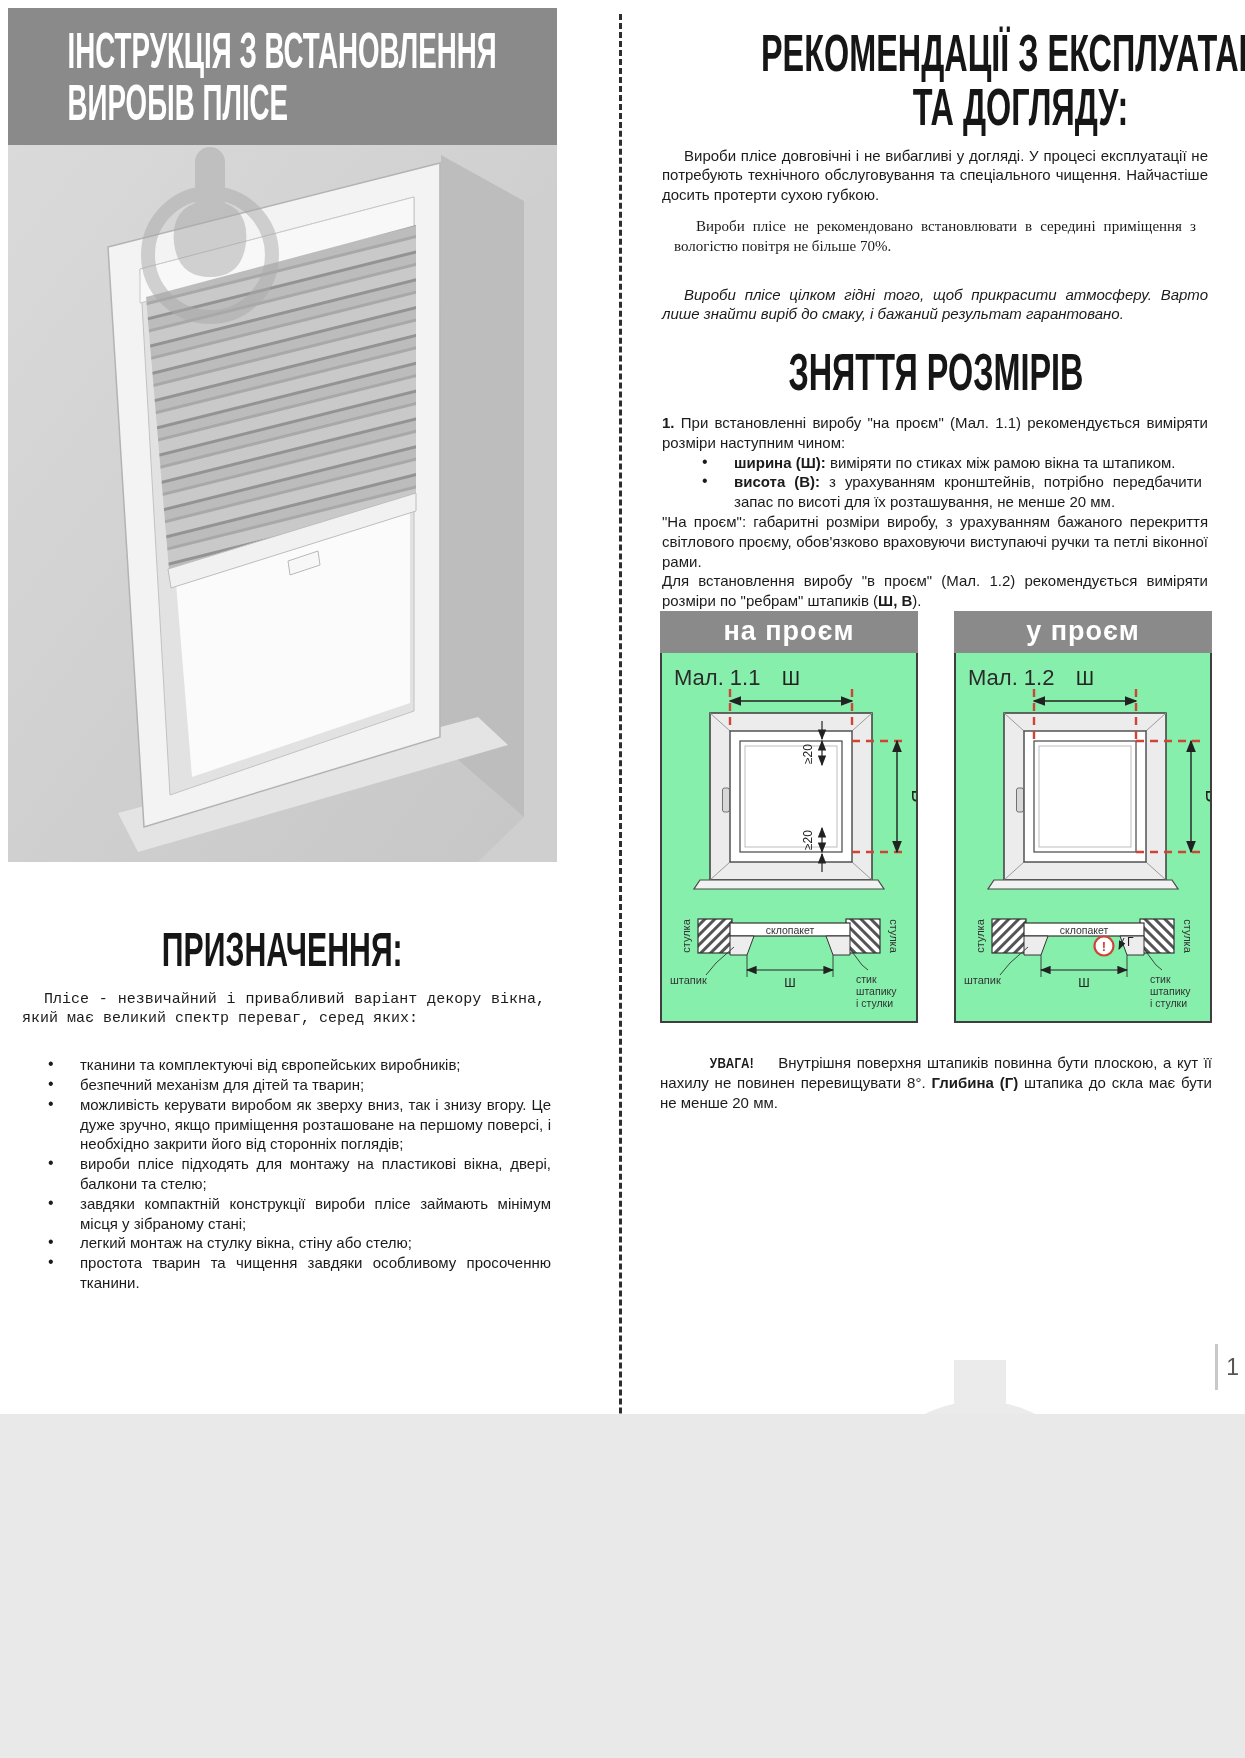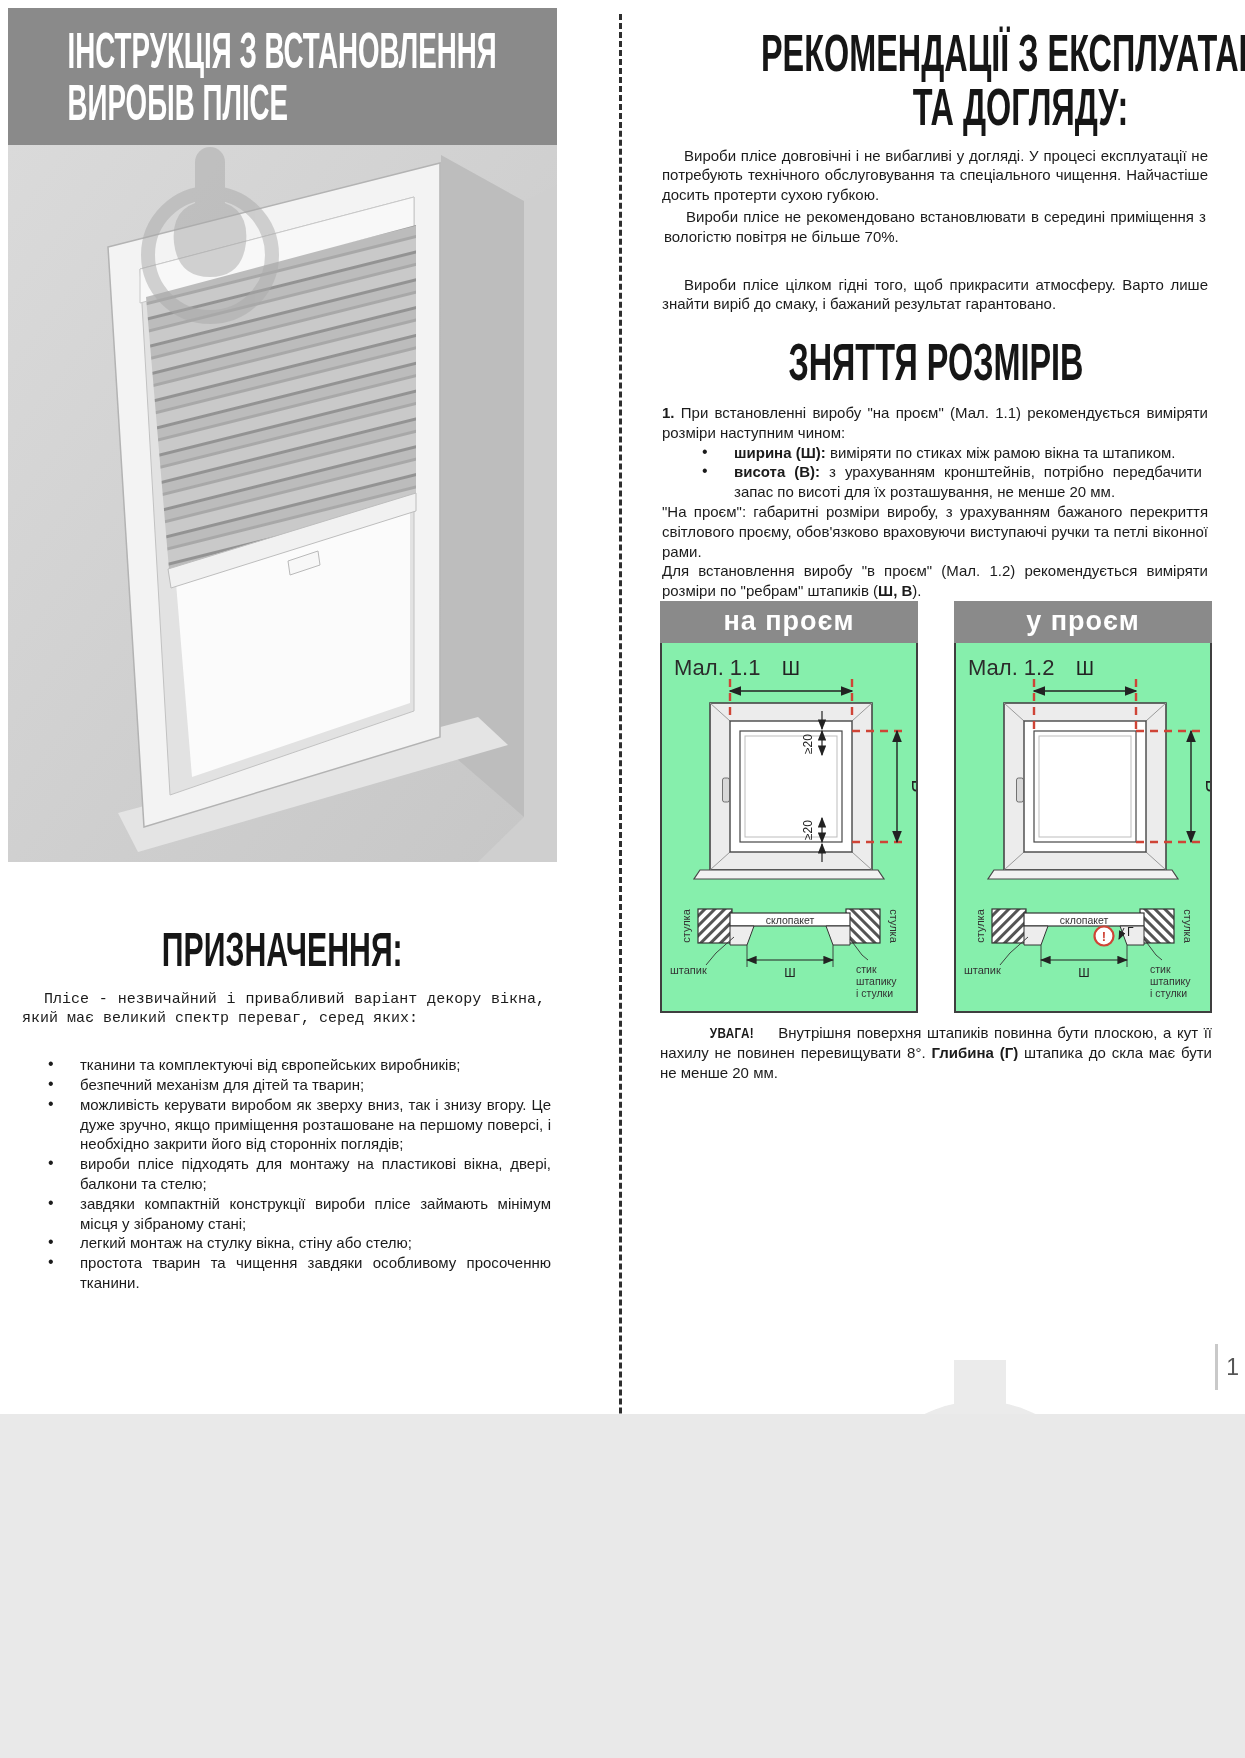--- a/index.html
+++ b/index.html
@@ -20,21 +20,21 @@
 
   
   .photo{position:relative;height:717px;background:linear-gradient(115deg,#d9d9d9 0%,#d1d1d1 55%,#c7c7c7 100%);}
   .photo svg{display:block;}
 
   
   .body{font-size:15px;line-height:1.32;color:#1b1b1b;}
   .just{text-align:justify;}
   .ind{text-indent:22px;}
   .b{font-weight:700;}
-  .it{}
+  .it{font-style:italic;}
   .cond-inline{display:inline-block;font-weight:700;transform:scaleX(0.78);transform-origin:0 50%;letter-spacing:0.5px;}
 
   .li{display:flex;margin:0;}
   .li .mk{flex:0 0 72px;padding-left:40px;box-sizing:border-box;}
   .li .tx{flex:1;padding-right:6px;}
 
   .h-purpose{margin:66px 0 18px;}
   .h-purpose .cond{font-size:42px;}
   .h-care{margin:34px 0 18px;}
   .h-care .cond{font-size:45px;}
@@ -46,21 +46,21 @@
   .col-right .pad{padding:0 4px 0 2px;}
 
   
   .figs{display:flex;justify-content:space-between;position:relative;}
   .fig{width:258px;}
   .fig-head{height:42px;background:#8a8a8a;display:flex;align-items:center;justify-content:center;
             color:#fff;font-weight:700;font-size:27px;letter-spacing:1px;}
   .fig-box{border:2px solid #3f3f3f;border-top:none;background:#86efac;}
   .fig-box svg{display:block;}
 
-  .uvaga{margin-top:10px;}
+  .uvaga{margin-top:30px;}
 
   
   .wm{position:absolute;mix-blend-mode:multiply;opacity:0.85;pointer-events:none;}
   .wm svg{display:block;}
 
   
   .pageno{position:absolute;right:6px;bottom:24px;display:flex;align-items:center;}
   .pageno .bar{width:3px;height:46px;background:#c9c9c9;margin-right:8px;}
   .pageno .num{font-size:23px;color:#555;}
 </style>
@@ -165,21 +165,21 @@
 
     <div class="hwrap h-care">
       <div class="cond">
         <span class="ln">РЕКОМЕНДАЦІЇ З ЕКСПЛУАТАЦІЇ</span>
         <span class="ln">ТА ДОГЛЯДУ:</span>
       </div>
     </div>
 
     <div class="pad">
       <p class="body just ind" style="margin:18px 0 0;">Вироби плісе довговічні і не вибагливі у догляді. У процесі експлуатації не потребують технічного обслуговування та спеціального чищення. Найчастіше досить протерти сухою губкою.</p>
-      <p class="body just ind" style="margin:2px;">Вироби плісе не рекомендовано встановлювати в середині приміщення з вологістю повітря не більше 70%.</p>
+      <p class="body just ind" style="margin:12px;font-family:Liberation Serif, serif;">Вироби плісе не рекомендовано встановлювати в середині приміщення з вологістю повітря не більше 70%.</p>
       <p class="body just ind it" style="margin:28px 0 0;">Вироби плісе цілком гідні того, щоб прикрасити атмосферу. Варто лише знайти виріб до смаку, і бажаний результат гарантовано.</p>
     </div>
 
     <div class="hwrap h-sizes">
       <span class="cond">ЗНЯТТЯ РОЗМІРІВ</span>
     </div>
 
     <div class="pad">
       <p class="body just" style="margin:14px 0 0;"><span class="b">1.</span><span> При встановленні виробу "на проєм" (Мал. 1.1) рекомендується виміряти розміри наступним чином:</span></p>
 

